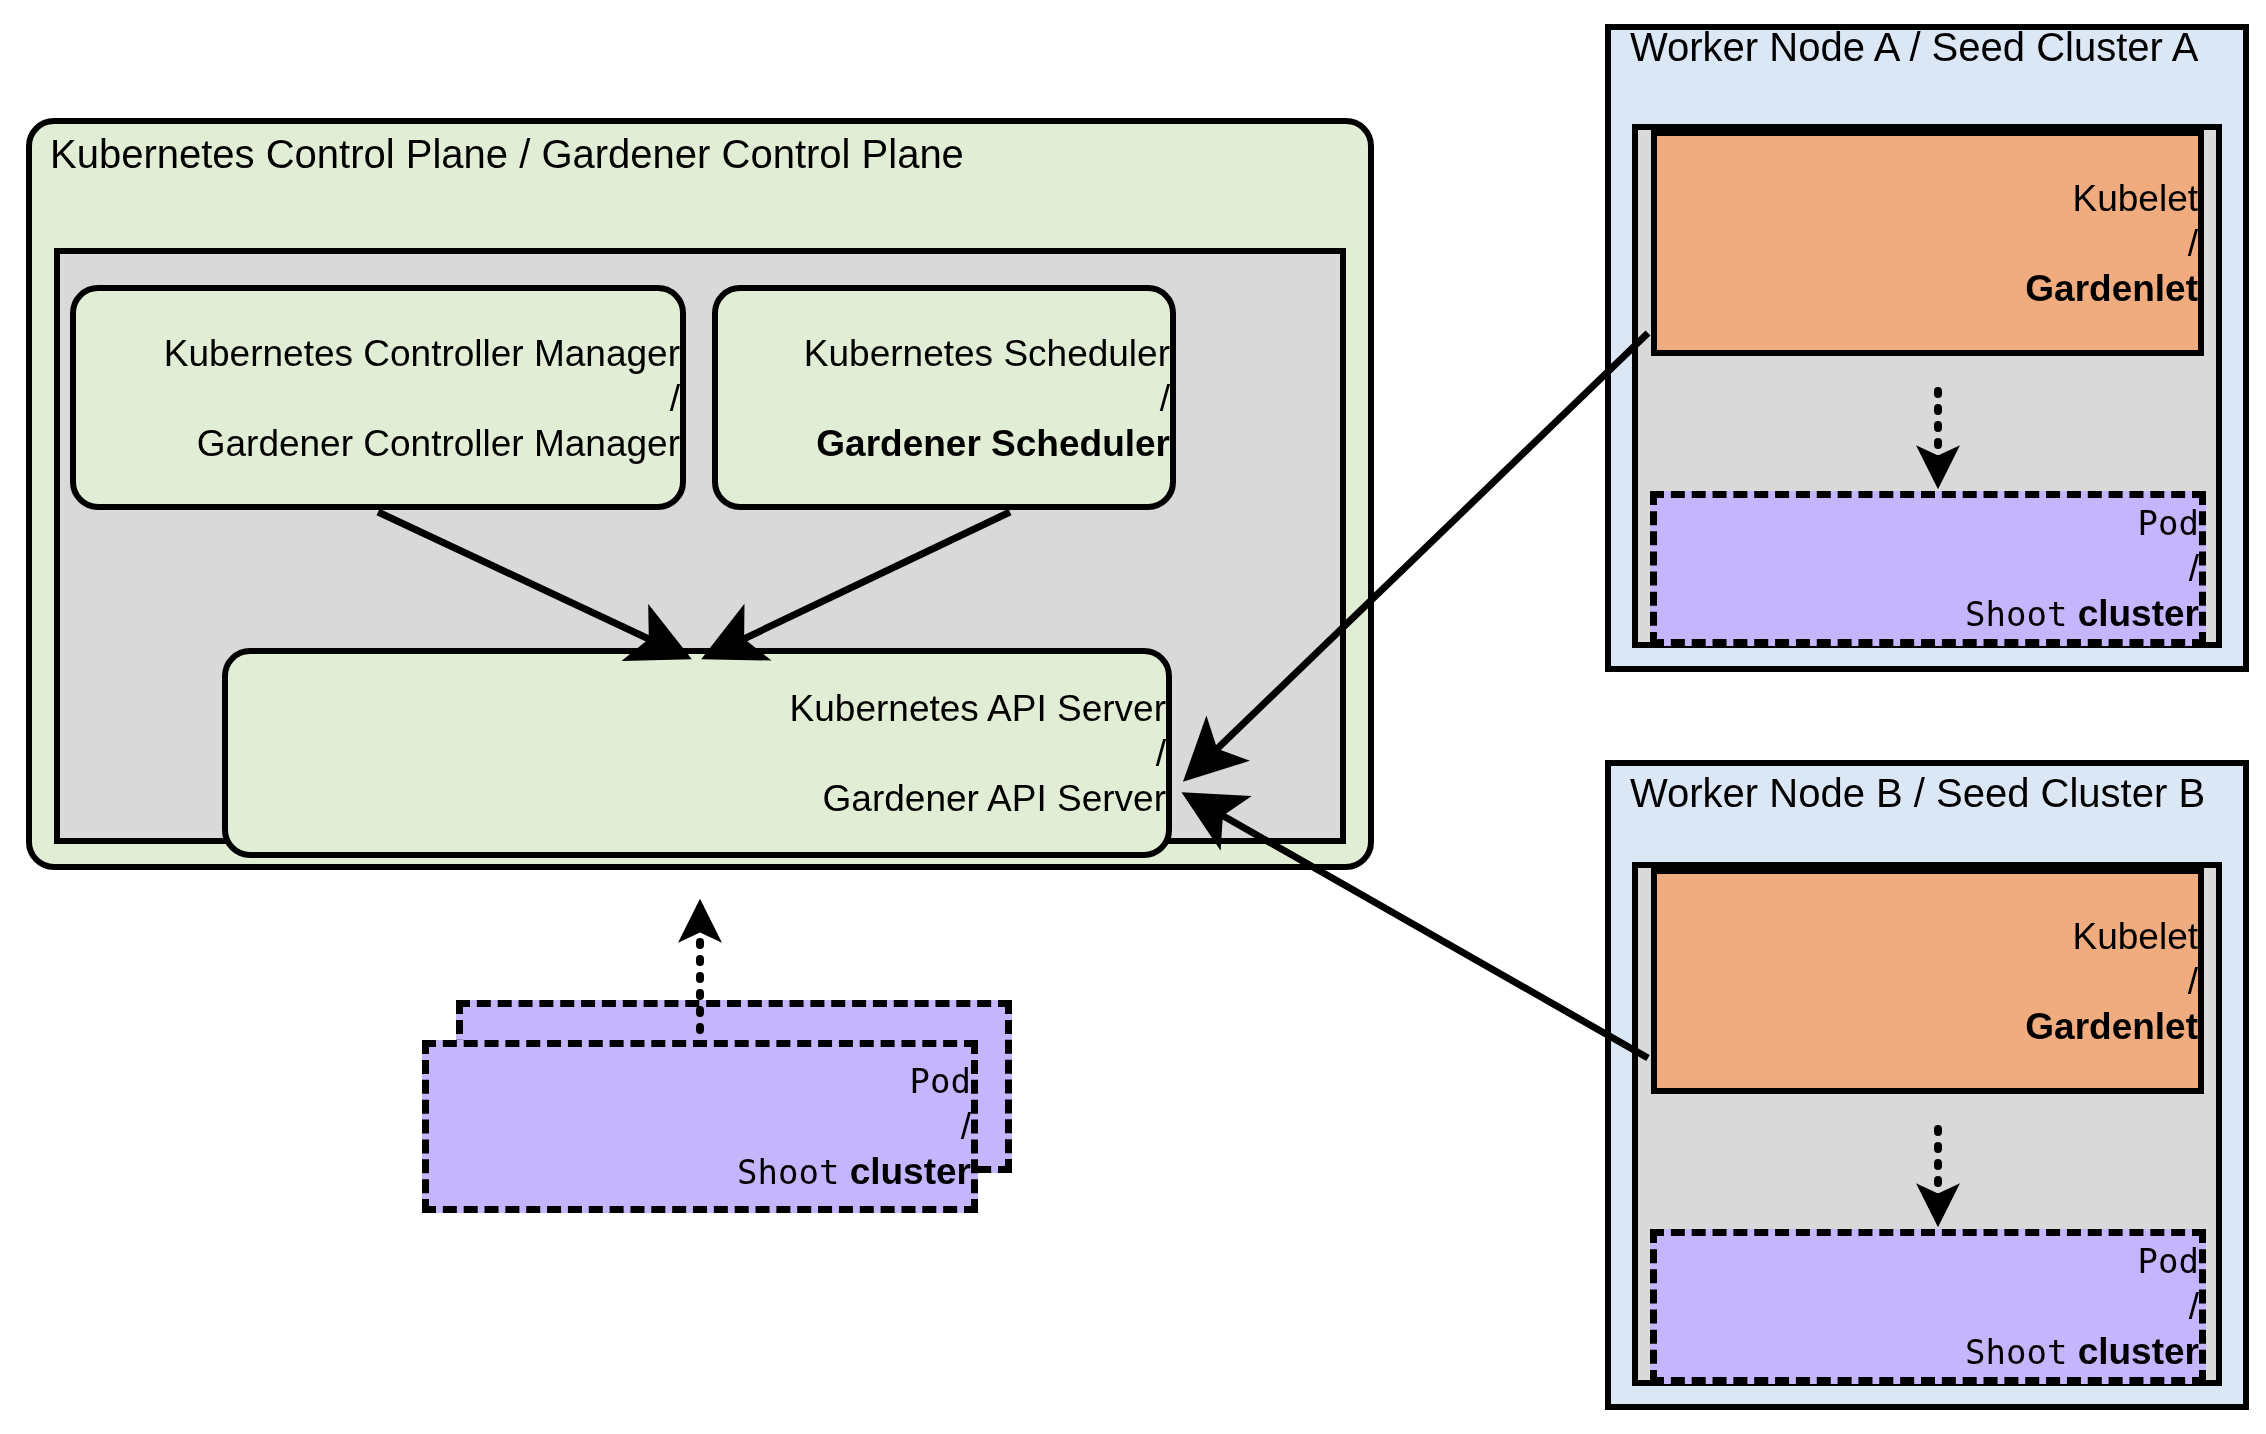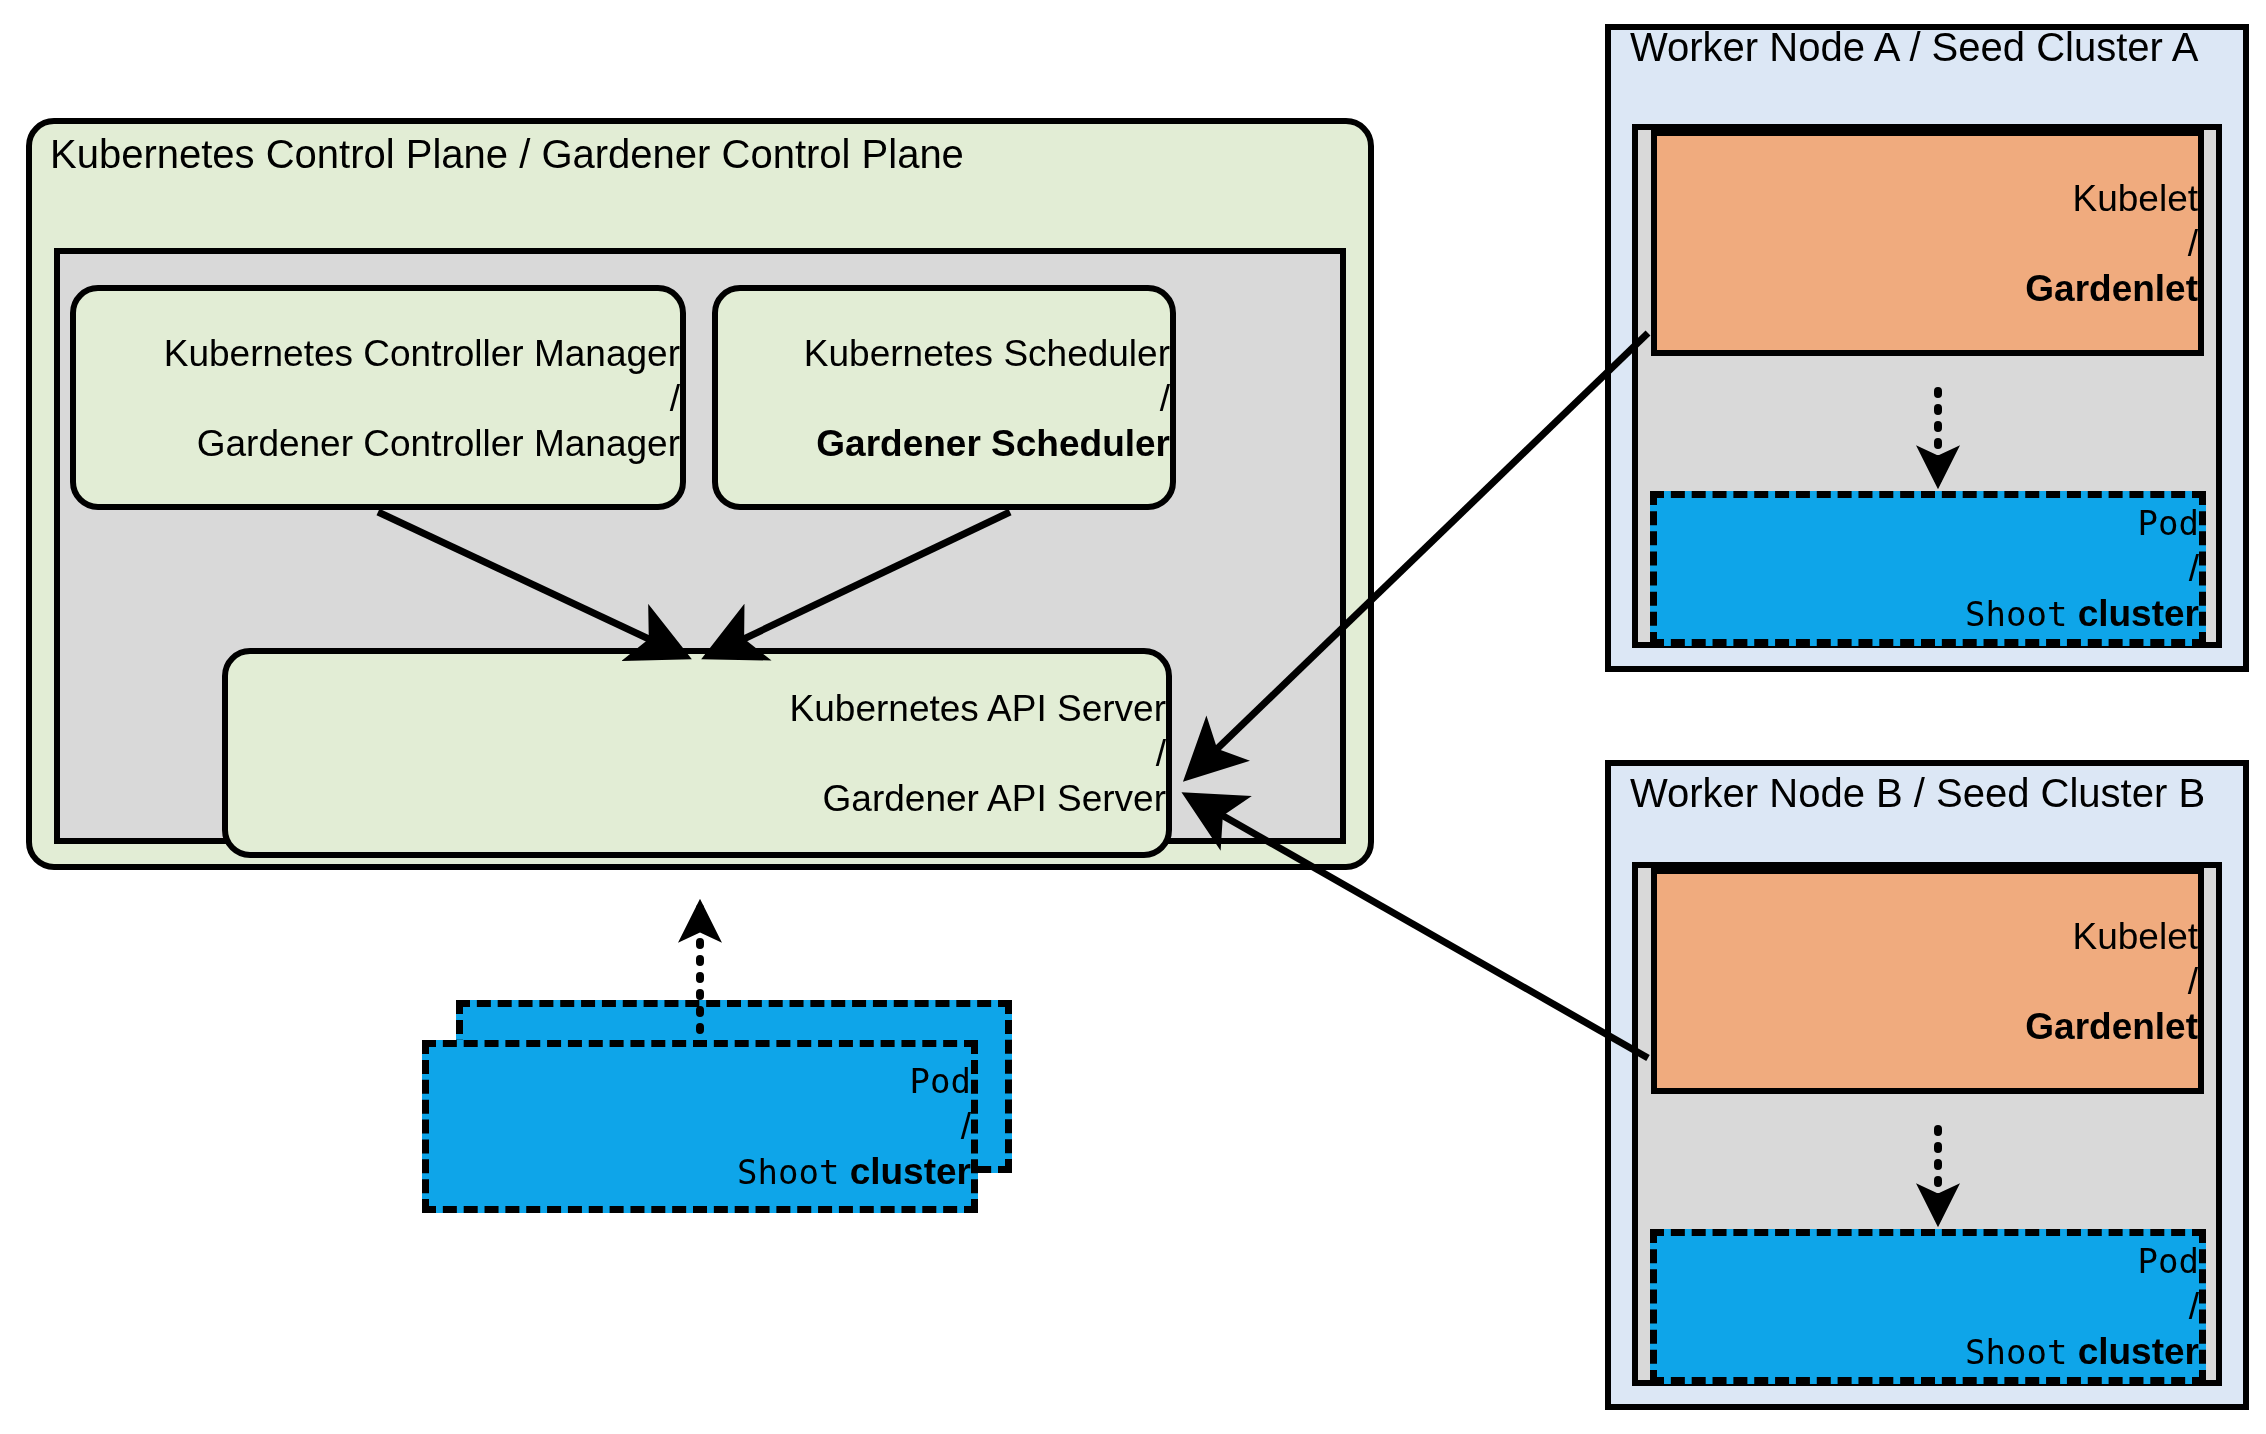--- a/index.html
+++ b/index.html
@@ -10,21 +10,21 @@
 
   
   .box{position:absolute;box-sizing:border-box;}
   .solid{border:6px solid #000;}
   .dashed{border:7px dashed #000;}
 
   .green{background:#e2edd5;border-radius:28px;}
   .gray{background:#d9d9d9;}
   .blue{background:#dce7f5;}
   .orange{background:#f0ab7e;}
-  .peach{background:#0ea5e9;}
+  .peach{background:#c4b5fd;}
 
   
   .title{position:absolute;font-size:40px;line-height:46px;white-space:nowrap;}
   .ctr{position:absolute;left:0;right:0;top:50%;transform:translateY(-50%);
        text-align:right;}
   .ln{display:block;font-size:37px;line-height:45px;white-space:nowrap;}
   .b{font-weight:bold;}
   .mono{font-family:"DejaVu Sans Mono", monospace;font-size:34px;}
   .slash{display:block;font-size:37px;line-height:45px;}
 

